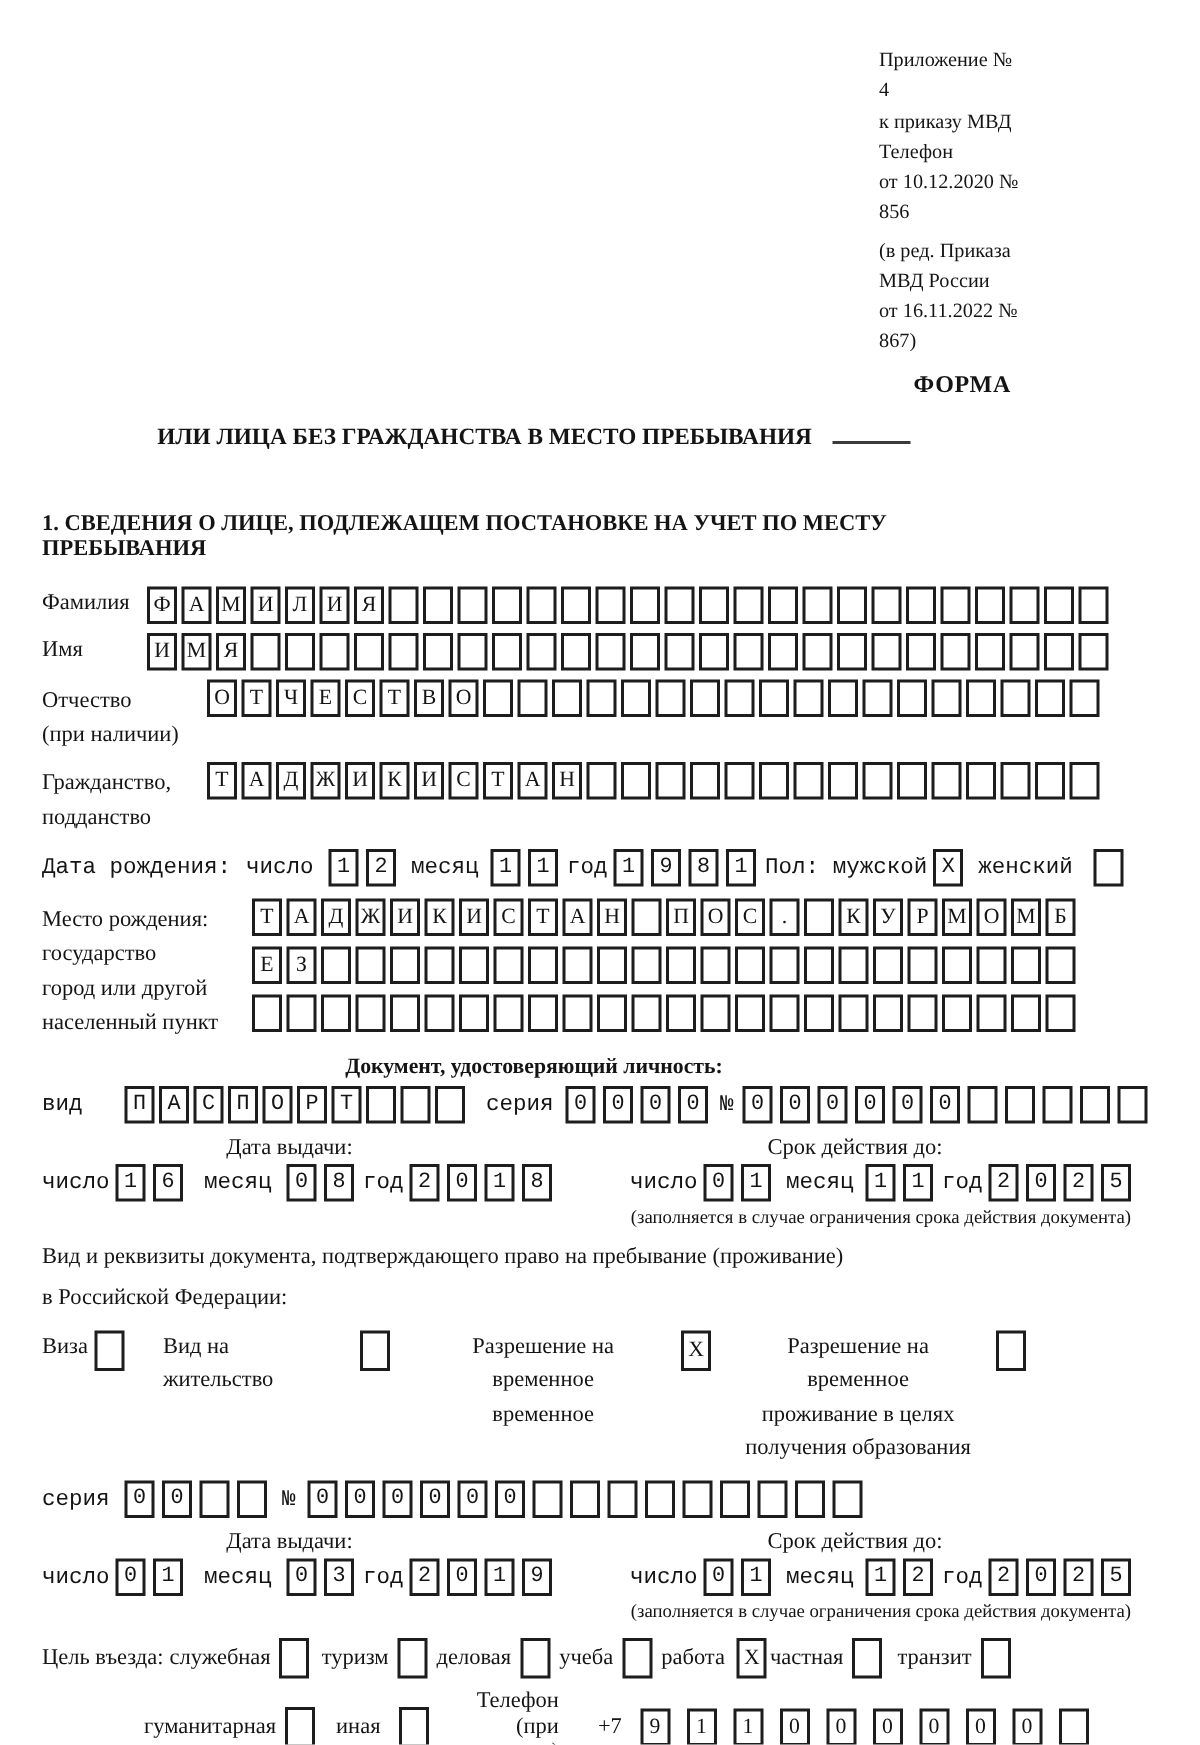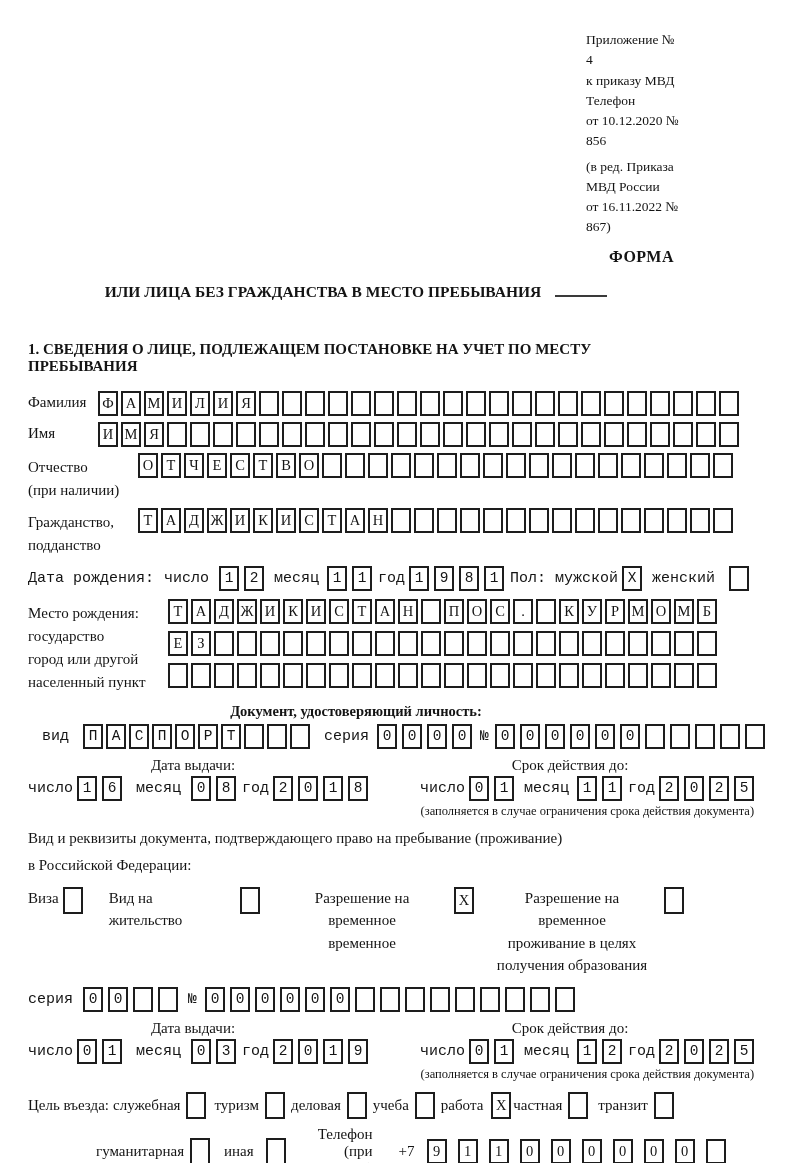--- a/index.html
+++ b/index.html
@@ -331,21 +331,21 @@
           <span class="bx"></span>
           <span class="bx"></span>
           <span class="bx"></span>
         </span>
     </span>
   </div>
 
   <div class="center-bold">Документ, удостоверяющий личность:</div>
 
   <div class="row inline" style="margin-top:4px;">
-    <span style="width:55px;text-align:center;">вид</span>
+    <span style="width:55px;">вид</span>
     <span class="boxes">
         <span class="bx">П</span>
         <span class="bx">А</span>
         <span class="bx">С</span>
         <span class="bx">П</span>
         <span class="bx">О</span>
         <span class="bx">Р</span>
         <span class="bx">Т</span>
         <span class="bx"></span>
         <span class="bx"></span>

